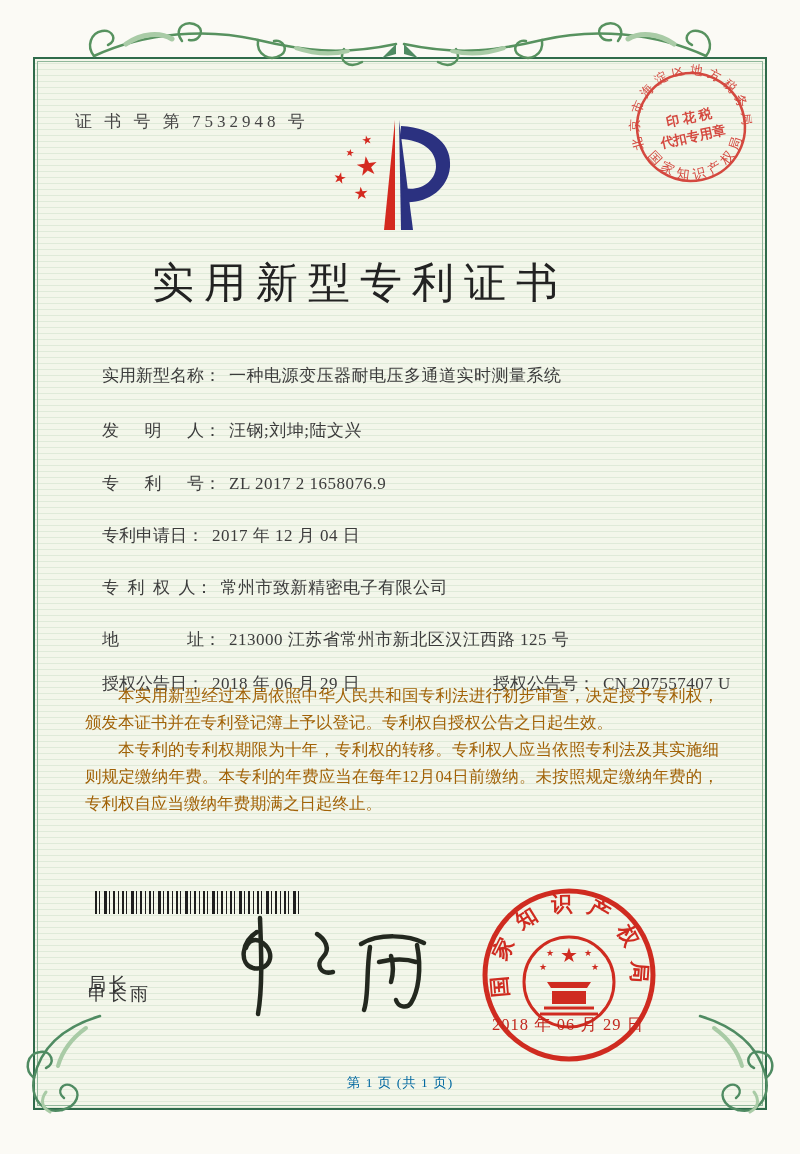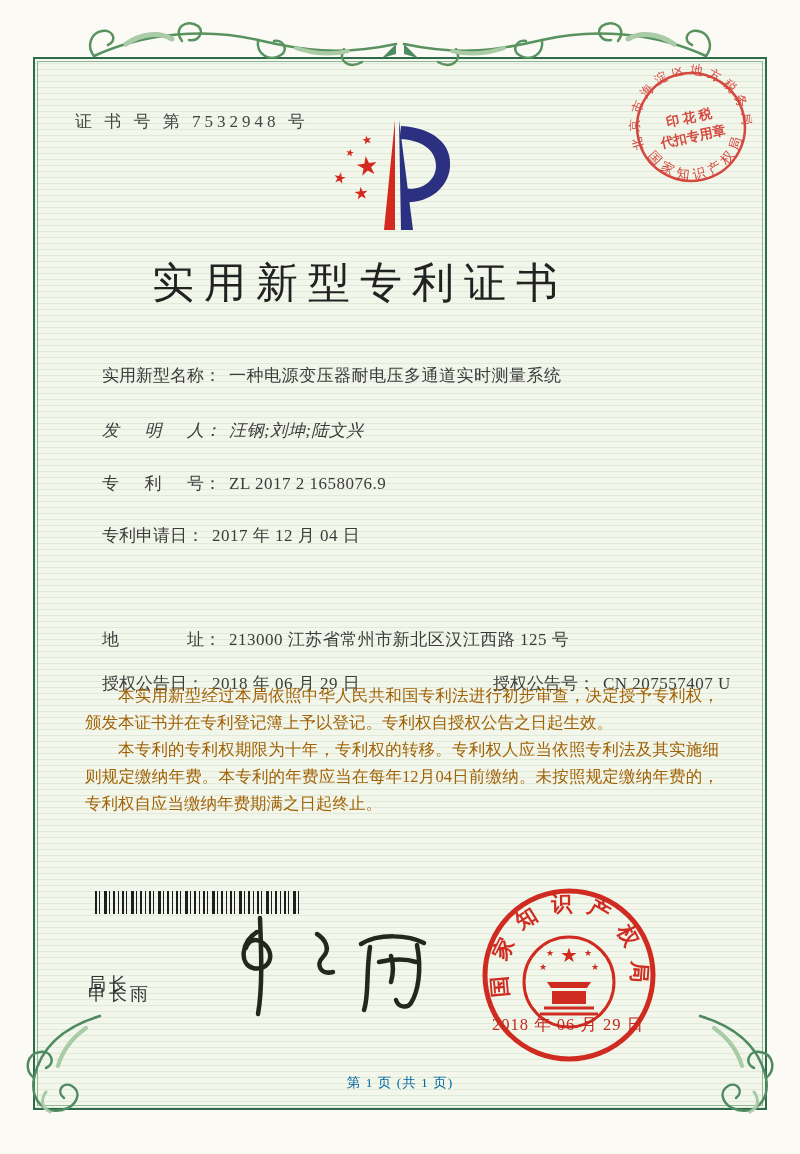--- a/index.html
+++ b/index.html
@@ -104,28 +104,31 @@
     <text class="tax-arc-bottom"><textPath href="#taxBottom" startOffset="2">国家知识产权局</textPath></text>
     <text class="tax-center" x="60" y="55" text-anchor="middle">印 花 税</text>
     <text class="tax-center" x="60" y="74" text-anchor="middle">代扣专用章</text>
   </svg>
 
   <div class="abs title">实用新型专利证书</div>
 
   <div class="abs field" style="top:344px;">
     <span class="flabel">实用新型名称：</span><span class="fvalue">一种电源变压器耐电压多通道实时测量系统</span>
   </div>
-  <div class="abs field" style="top:399px;font-style:italic;">
+  <div class="abs field" style="top:399px;">
     <span class="flabel">发  明  人：</span><span class="fvalue">汪钢;刘坤;陆文兴</span>
   </div>
   <div class="abs field" style="top:452px;">
     <span class="flabel">专  利  号：</span><span class="fvalue">ZL 2017 2 1658076.9</span>
   </div>
   <div class="abs field" style="top:504px;">
     <span class="flabel">专利申请日：</span><span class="fvalue">2017 年 12 月 04 日</span>
+  </div>
+  <div class="abs field" style="top:556px;">
+    <span class="flabel">专 利 权 人：</span><span class="fvalue">常州市致新精密电子有限公司</span>
   </div>
   <div class="abs field" style="top:608px;">
     <span class="flabel">地    址：</span><span class="fvalue">213000 江苏省常州市新北区汉江西路 125 号</span>
   </div>
   <div class="abs field" style="top:652px;">
     <span class="flabel">授权公告日：</span><span class="fvalue">2018 年 06 月 29 日</span>
   </div>
   <div class="abs grant" style="top:652px;">
     <span class="flabel">授权公告号：</span><span class="fvalue">CN 207557407 U</span>
   </div>

